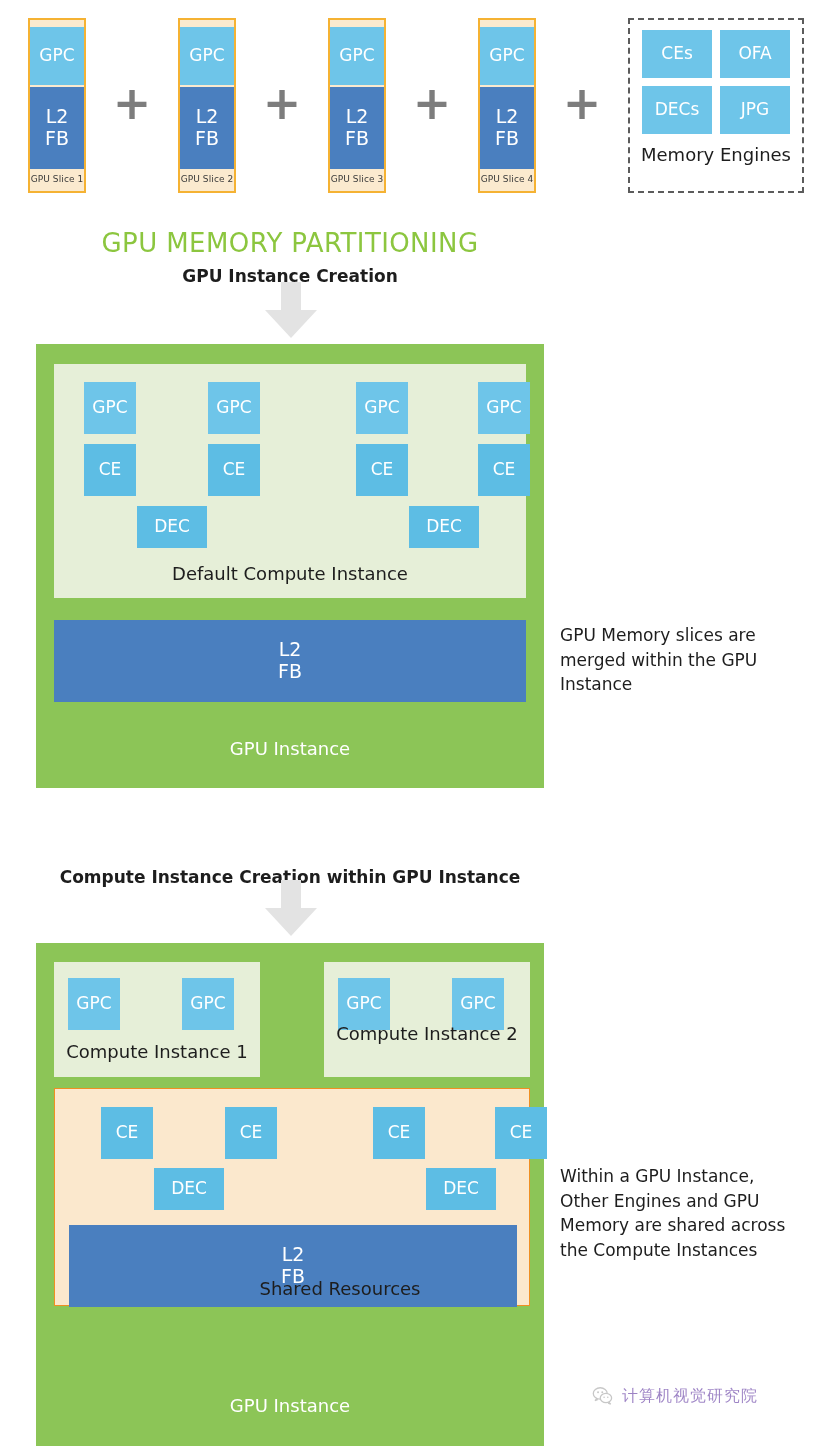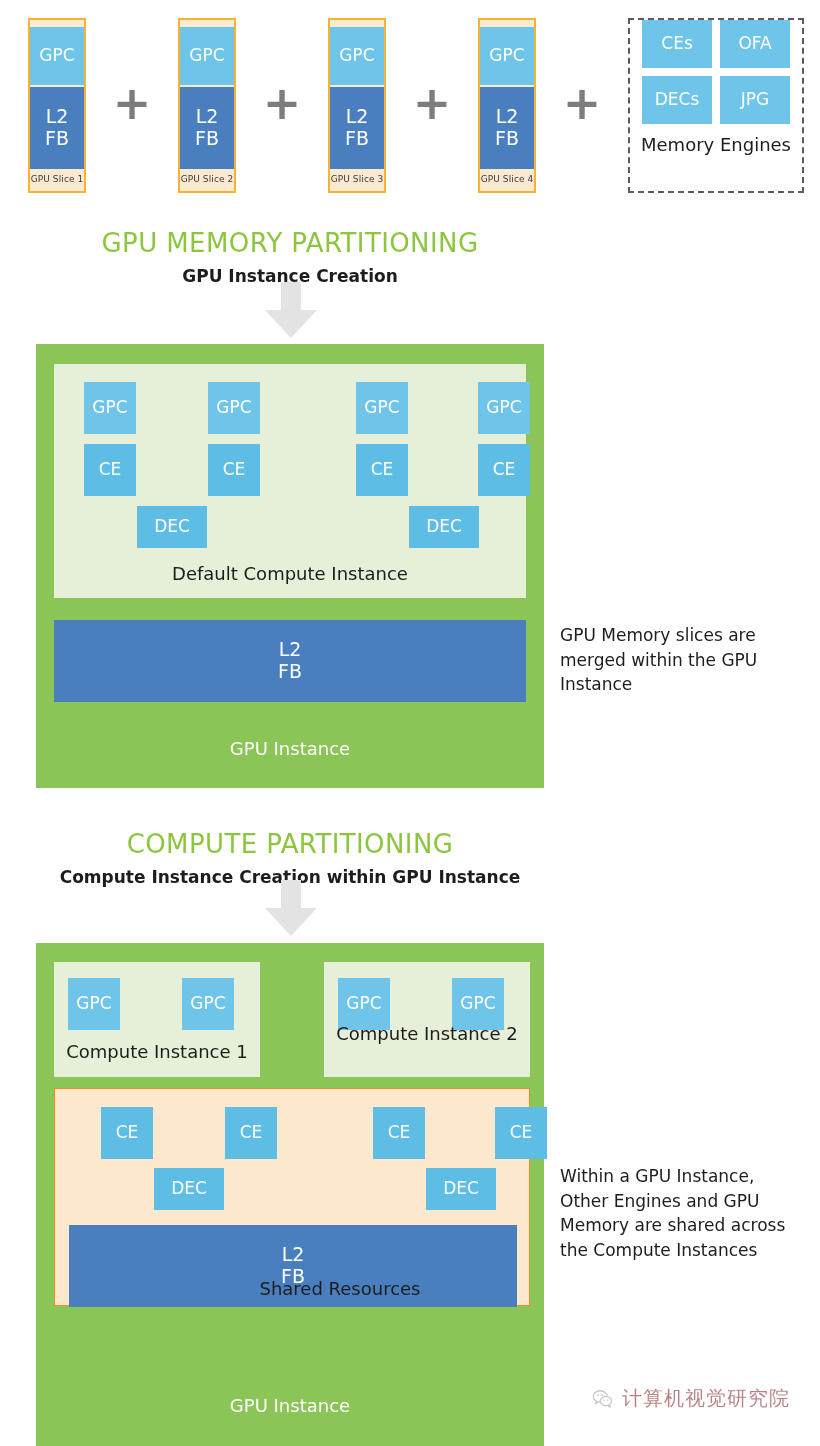--- a/index.html
+++ b/index.html
@@ -39,21 +39,21 @@
     color:#7d7d7d;font-size:46px;font-weight:bold;line-height:1;
     display:flex;align-items:center;justify-content:center;
     font-family:"DejaVu Sans","Liberation Sans",sans-serif;
   }
 
   
   .other-engines{
     border:2px dashed #5b5b5b;background:#ffffff;
     display:flex;flex-direction:column;align-items:center;
   }
-  .oe-grid{display:flex;flex-wrap:wrap;width:148px;gap:8px;}
+  .oe-grid{display:flex;flex-wrap:wrap;width:148px;gap:8px;margin-top:10px;}
   .oe-grid .eng{width:70px;height:48px;font-size:17px;}
   .oe-label{font-size:18px;color:#1d1d1d;margin-top:10px;}
 
   
   .sec-title{
     color:#8cc63f;font-size:26px;letter-spacing:.4px;text-align:center;
     font-weight:400;
   }
   .sec-sub{
     color:#1d1d1d;font-size:17px;text-align:center;font-weight:bold;
@@ -79,21 +79,21 @@
   
   .note{
     color:#1d1d1d;font-size:17px;line-height:1.45;
   }
 
   
   .watermark{
     display:flex;align-items:center;gap:8px;opacity:.55;
   }
   .watermark .wm-text{
-    color:#7f1d1d;font-size:20px;letter-spacing:1px;
+    color:#4c1d95;font-size:16px;letter-spacing:1px;
   }
 </style>
 </head>
 <body>
 
 <div class="stage">
 
   <div class="abs" style="left:28px;top:18px;width:775px;height:175px;">
 
     <div class="abs slice" style="left:0px;top:0px;width:58px;height:175px;">
@@ -185,21 +185,20 @@
       <span>L2</span>
       <span>FB</span>
     </div>
 
     <div class="gi-label" style="top:394px;">GPU Instance</div>
   </div>
 
   <div class="abs note" style="left:560px;top:623px;width:238px;">GPU Memory slices are merged within the GPU Instance</div>
 
   <div class="abs" style="left:0px;top:829px;width:580px;height:110px;">
-    <div class="abs sec-title" style="left:0;top:0;width:580px;">COMPUTE PARTITIONING</div>
     <div class="abs sec-sub" style="left:0;top:38px;width:580px;">Compute Instance Creation within GPU Instance</div>
   </div>
   <div class="abs" style="left:261px;top:880px;width:60px;height:58px;">
     <svg width="60" height="58" viewBox="0 0 60 58" aria-hidden="true">
       <polygon points="20,0 40,0 40,28 56,28 30,56 4,28 20,28" fill="#e3e3e3"></polygon>
     </svg>
   </div>
 
   <div class="abs gi mid" style="left:36px;top:943px;width:508px;height:503px;">
 

